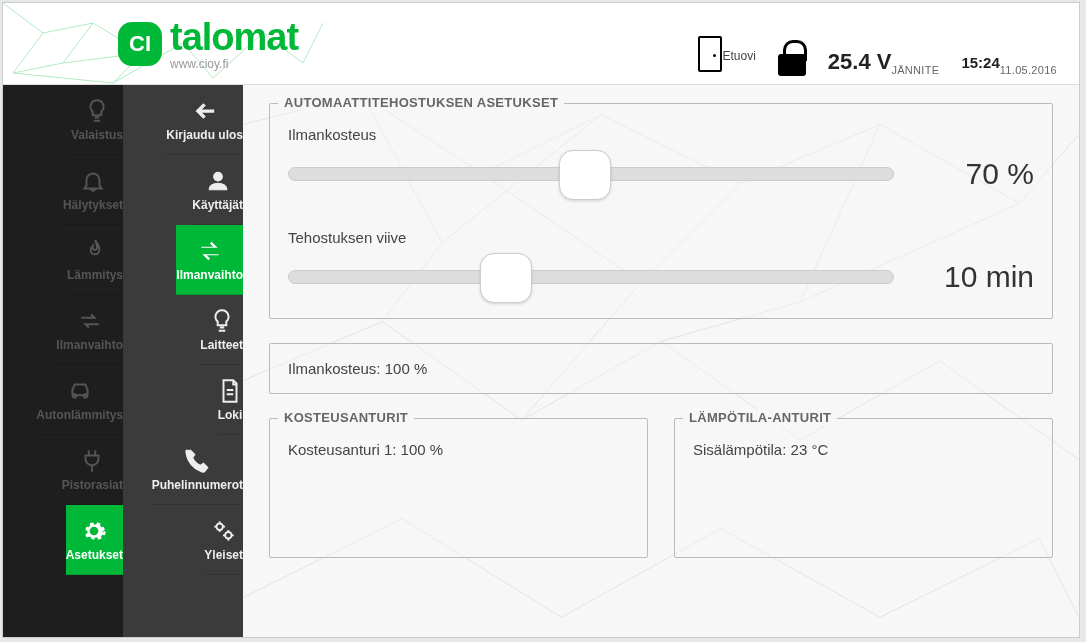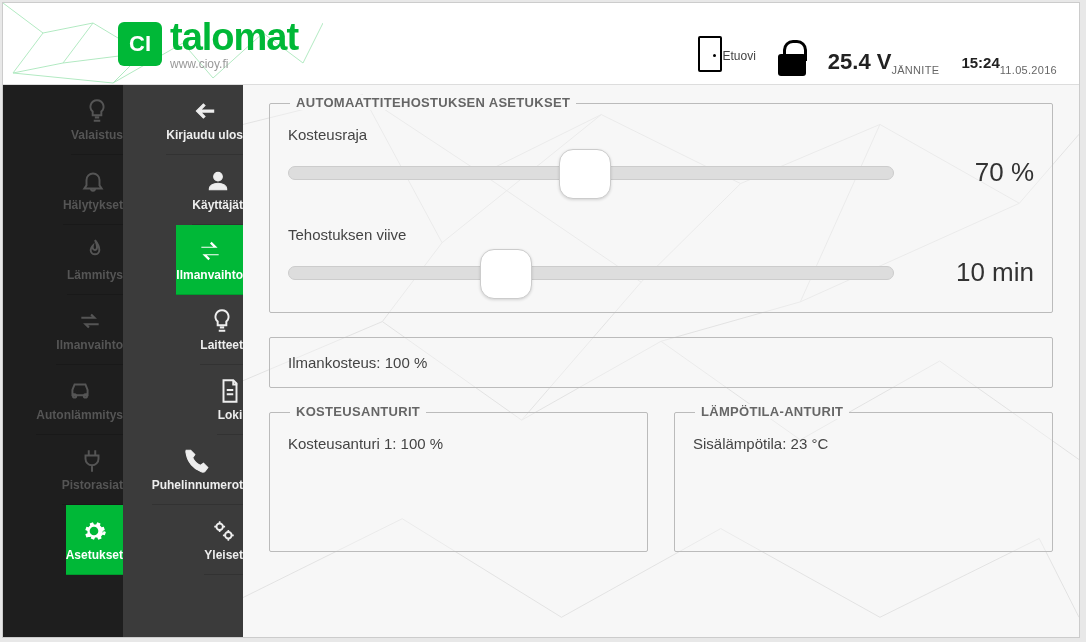--- a/index.html
+++ b/index.html
@@ -1,21 +1,21 @@
 <!DOCTYPE html>
 <html><head>
 <meta charset="utf-8">
 <style>
   * { box-sizing: border-box; margin: 0; padding: 0; }
   body { font-family: Arial, Helvetica, sans-serif; background: #e8e8e8; width: 1086px; height: 642px; overflow: hidden; }
   .app { display: flex; flex-direction: column; width: 1078px; height: 636px; background: #fff; border: 1px solid #ccc; margin: 2px; }
   .header { display: flex; align-items: center; height: 82px; background: #fff; position: relative; border-bottom: 1px solid #ddd; }
   .geo-bg { position: absolute; left: 0; top: 0; width: 320px; height: 82px; opacity: 0.3; z-index: 0; }
   .logo-wrap { display: flex; align-items: center; margin-left: 115px; z-index: 1; }
-  .logo-badge { width: 44px; height: 44px; background: #00b837; border-radius: 6px; display: flex; align-items: center; justify-content: center; color: #fff; font-weight: bold; font-size: 22px; margin-right: 8px; }
+  .logo-badge { width: 44px; height: 44px; background: #00b837; border-radius: 14px; display: flex; align-items: center; justify-content: center; color: #fff; font-weight: bold; font-size: 22px; margin-right: 8px; }
   .logo-text { color: #00b837; font-size: 38px; font-weight: 600; letter-spacing: -1px; }
   .logo-sub { color: #999; font-size: 12px; margin-top: -2px; }
   .header-right { margin-left: auto; display: flex; align-items: flex-end; gap: 22px; padding-right: 22px; height: 100%; padding-bottom: 8px; }
   .hdr-item { display: flex; flex-direction: row; align-items: center; font-size: 12px; color: #444; }
   .door-icon { width: 24px; height: 36px; border: 2px solid #000; border-radius: 2px; position: relative; margin-bottom: 4px; }
   .door-icon::after { content: ''; position: absolute; right: 4px; top: 16px; width: 3px; height: 3px; background: #000; border-radius: 50%; }
   .lock-icon { width: 28px; height: 22px; background: #000; border-radius: 3px; position: relative; margin-bottom: 0; margin-top:8px;}
   .lock-icon::before { content: ''; position: absolute; top: -14px; left: 5px; width: 18px; height: 18px; border: 3px solid #000; border-bottom: none; border-radius: 10px 10px 0 0; }
   .hdr-big { font-size: 22px; font-weight: bold; color: #222; line-height: 1; }
   .hdr-sub { font-size: 11px; color: #666; margin-top: 16px; letter-spacing: 0.3px; }
@@ -29,26 +29,26 @@
   .nav-item { height: 70px; display: flex; flex-direction: column; align-items: center; justify-content: center; color: #555; font-size: 12px; cursor: pointer; border-bottom: 1px solid rgba(0,0,0,0.15); gap: 4px; }
   .col2 .nav-item { color: #eee; }
   .nav-item.active { background: #00b837; color: #fff; }
   .nav-item .ico { width: 26px; height: 26px; display: flex; align-items: center; justify-content: center; }
   .nav-item svg { width: 26px; height: 26px; fill: currentColor; stroke: currentColor; }
   .nav-item span.lbl { font-weight: bold; font-size: 12px; }
 
   .main { flex: 1; background: #f7f7f7; padding: 18px 26px; overflow: auto; position: relative; }
   .main-bg { position:absolute; left:0; top:0; right:0; bottom:0; opacity:0.18; z-index:0; width:100%; height:100%;}
   .panel { border: 1px solid #bbb; border-radius: 2px; padding: 22px 18px 18px 18px; margin-bottom: 24px; position: relative; background: rgba(247,247,247,0.4); z-index:1;}
-  .panel-title { position: absolute; top: -9px; left: 20px; background: #f7f7f7; padding: 0 6px; font-size: 13px; color: #666; font-weight: bold; letter-spacing: 0.3px; }
+  .panel-title { position: absolute; top: -9px; left: 8px; background: #f7f7f7; padding: 0 6px; font-size: 13px; color: #666; font-weight: bold; letter-spacing: 0.3px; }
   .slider-row { display: flex; align-items: center; margin-bottom: 18px; flex-wrap: wrap; }
   .slider-label { font-size: 15px; color: #444; margin-bottom: 14px; width: 100%; }
   .slider-track { flex: 1; height: 14px; background: #ddd; border-radius: 8px; position: relative; margin-right: 40px; border: 1px solid #ccc; }
   .slider-thumb { position: absolute; top: -18px; width: 52px; height: 50px; background: #fff; border: 1px solid #ccc; border-radius: 14px; box-shadow: 0 1px 3px rgba(0,0,0,0.15); transform: translateX(-50%); }
-  .slider-value { font-size: 26px; color: #333; font-weight: 500; min-width: 100px; text-align: right; }
+  .slider-value { font-size: 30px; color: #333; font-weight: 500; min-width: 100px; text-align: right; }
   .reading { font-size: 15px; color: #444; }
   .panel-row { display: flex; gap: 26px; }
   .panel-row .panel { flex: 1; min-height: 140px; margin-bottom: 8px; }
 </style>
 </head>
 <body>
 
 <div class="app">
 
   <div class="header">
@@ -211,21 +211,21 @@
       <svg class="main-bg" viewBox="0 0 840 560" preserveAspectRatio="none">
         <g stroke="#888" stroke-width="1" fill="none">
           <path d="M0 40 L120 10 L240 90 L360 30 L500 100 L640 40 L780 120 L840 50 M120 10 L200 160 L360 30 M240 90 L400 200 L500 100 M640 40 L560 220 L780 120 M0 300 L140 240 L280 340 L420 260 L560 360 L700 280 L840 380 M140 240 L200 160 M280 340 L400 200 M420 260 L560 220 M0 520 L160 440 L320 540 L480 450 L640 540 L800 460 L840 540"></path>
         </g>
       </svg>
 
       <div class="panel">
         <div class="panel-title">AUTOMAATTITEHOSTUKSEN ASETUKSET</div>
 
         <div class="slider-row" style="margin-bottom:38px;">
-          <div class="slider-label">Kosteusraja</div>
+          <div class="slider-label">Ilmankosteus</div>
           <div class="slider-track">
             <div class="slider-thumb" style="left:49%"></div>
           </div>
           <div class="slider-value">70 %</div>
         </div>
 
         <div class="slider-row" style="margin-bottom:6px;">
           <div class="slider-label">Tehostuksen viive</div>
           <div class="slider-track">
             <div class="slider-thumb" style="left:36%"></div>

